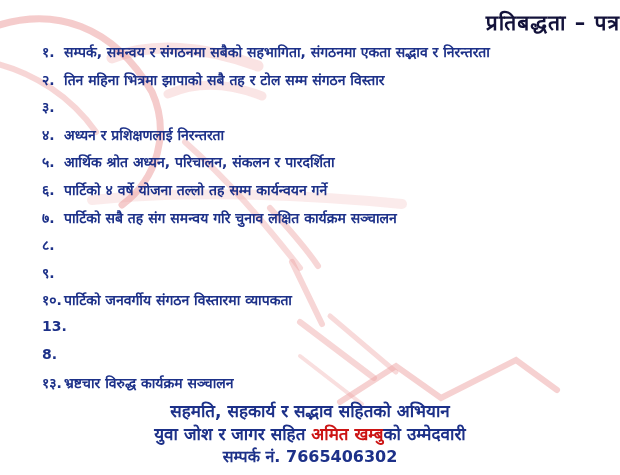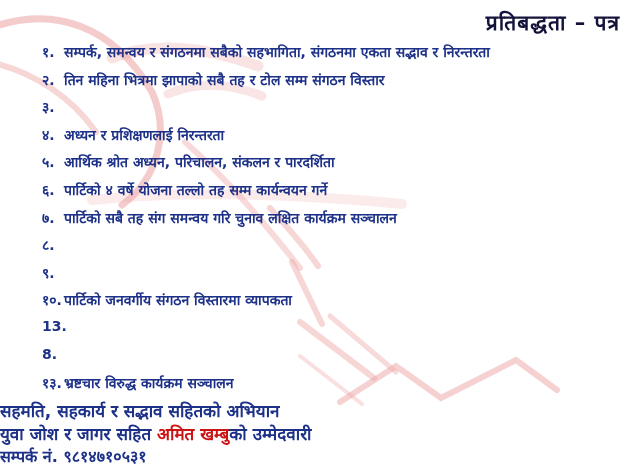--- a/index.html
+++ b/index.html
@@ -33,20 +33,21 @@
     height:27.6px;
     font-size:14px;
     font-weight:700;
     color:#1d3189;
     white-space:nowrap;
   }
   .item .num{min-width:22px;}
   .footer{
     position:absolute;
     left:0;right:0;top:400px;
+    text-align:center;
     color:#1d3189;
     font-weight:700;
   }
   .f1{font-size:17px;line-height:23px;}
   .f2{font-size:17px;line-height:23px;}
   .f3{font-size:16px;line-height:22px;}
   .red{color:#cc1414;}
 </style>
 </head>
 <body>
@@ -119,17 +120,17 @@
         </div>
       <div class="item">
           <span class="num">१३.</span>
           <span>भ्रष्टचार विरुद्ध कार्यक्रम सञ्चालन</span>
         </div>
     </div>
 
     <div class="footer">
       <div class="f1">सहमति, सहकार्य र सद्भाव सहितको अभियान</div>
       <div class="f2"><span>युवा जोश र जागर सहित </span><span class="red">अमित खम्बु</span><span>को उम्मेदवारी</span></div>
-      <div class="f3">सम्पर्क नं. ९८१४७१०५३१</div>
+      <div class="f3">सम्पर्क नं. 7665406302</div>
     </div>
   </div>
 
 </div>
 
 </body></html>

